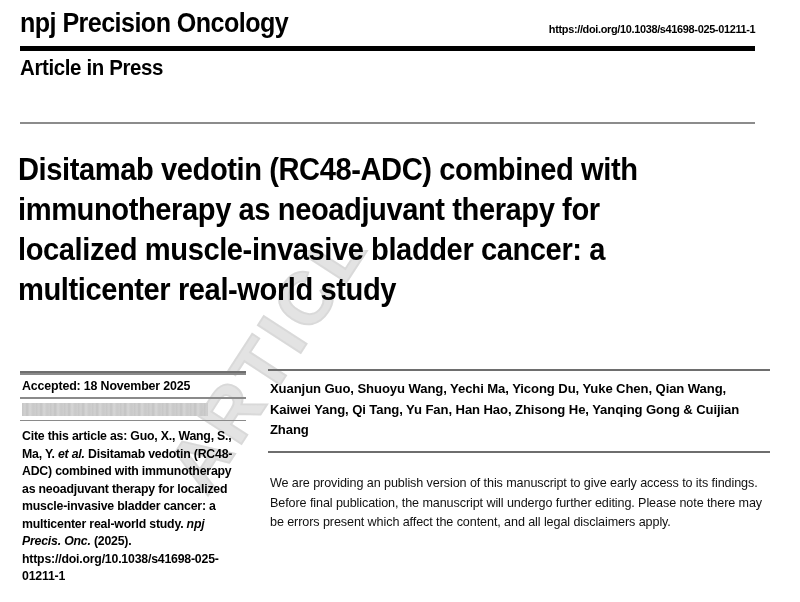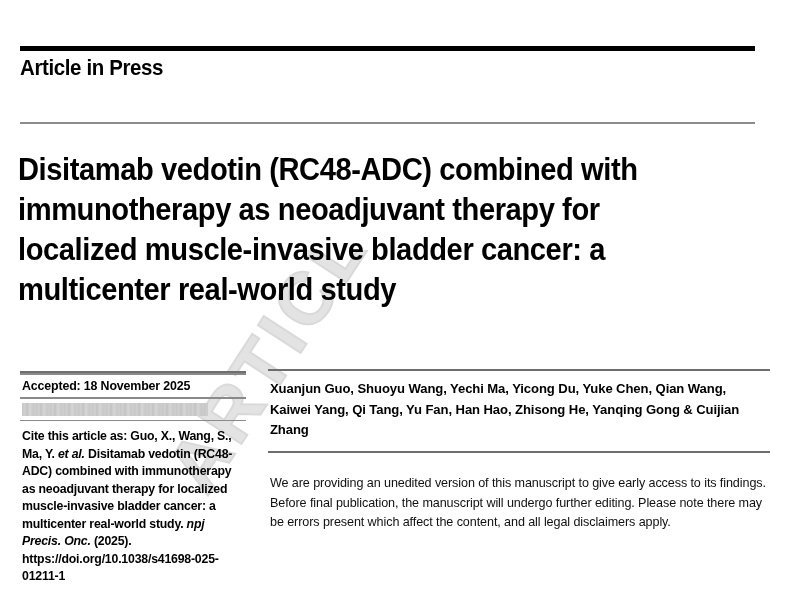--- a/index.html
+++ b/index.html
@@ -222,20 +222,24 @@
 <body>
 
 <div class="page">
 
   <div class="watermark">
     <div class="watermark-text">ARTICLE IN PRESS</div>
   </div>
 
   <div class="content">
 
+    <div class="masthead">
+      <div class="journal-name">npj Precision Oncology</div>
+      <div class="doi-top">https://doi.org/10.1038/s41698-025-01211-1</div>
+    </div>
 
     <div class="rule-thick"></div>
 
     <div class="article-in-press">Article in Press</div>
 
     <div class="rule-title-top"></div>
     <h1 class="article-title">Disitamab vedotin (RC48-ADC) combined with immunotherapy as neoadjuvant therapy for localized muscle-invasive bladder cancer: a multicenter real-world study</h1>
 
     <div class="col-left">
       <div class="hr-dark"></div>
@@ -246,17 +250,17 @@
       <div class="hr-mid"></div>
       <div class="citation">
         <span>Cite this article as: Guo, X., Wang, S., Ma, Y.</span><span class="it"> et al.</span><span> Disitamab vedotin (RC48-ADC) combined with immunotherapy as neoadjuvant therapy for localized muscle-invasive bladder cancer: a multicenter real-world study. </span><span class="it">npj Precis. Onc.</span><span> (2025). https://doi.org/10.1038/s41698-025-01211-1</span>
       </div>
     </div>
 
     <div class="col-right">
       <div class="hr-dark"></div>
       <div class="authors">Xuanjun Guo, Shuoyu Wang, Yechi Ma, Yicong Du, Yuke Chen, Qian Wang, Kaiwei Yang, Qi Tang, Yu Fan, Han Hao, Zhisong He, Yanqing Gong &amp; Cuijian Zhang</div>
       <div class="hr-dark"></div>
-      <p class="body-para first">We are providing an unedited version of this manuscript to give early access to its findings. Before final publication, the manuscript will undergo further editing. Please note there may be errors present which affect the content, and all legal disclaimers apply.</p>
+      <p class="body-para first">We are providing an publish version of this manuscript to give early access to its findings. Before final publication, the manuscript will undergo further editing. Please note there may be errors present which affect the content, and all legal disclaimers apply.</p>
     </div>
 
   </div>
 </div>
 
 </body></html>

